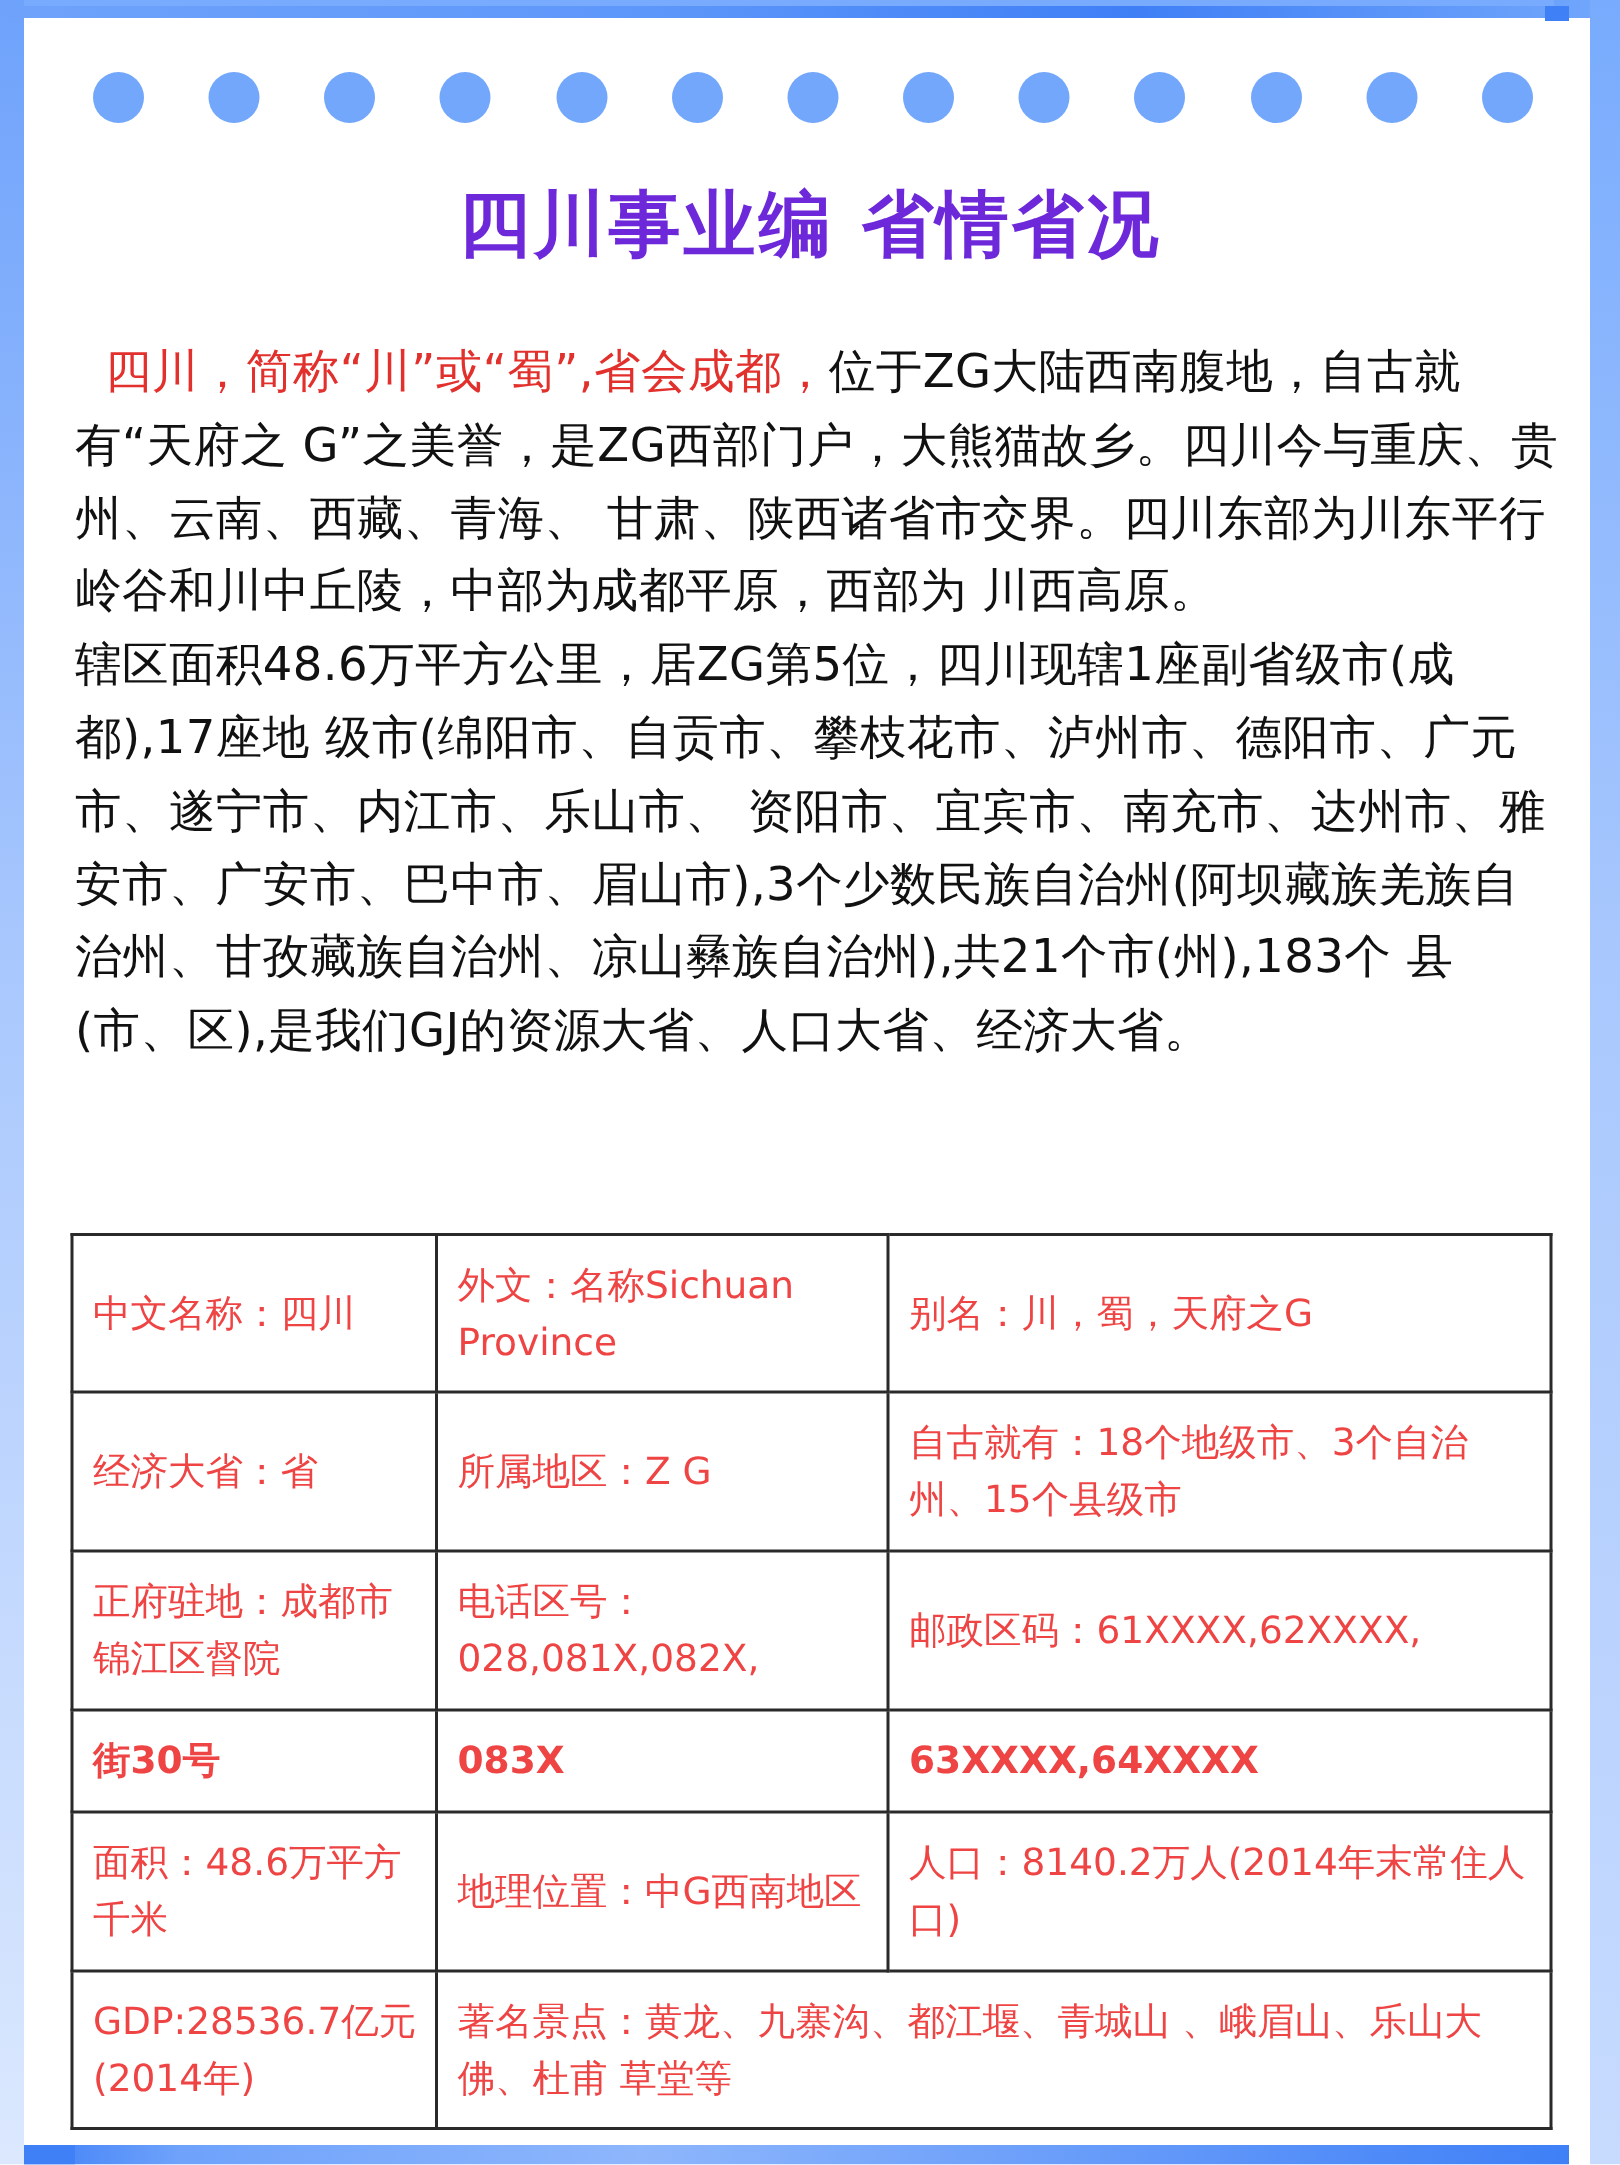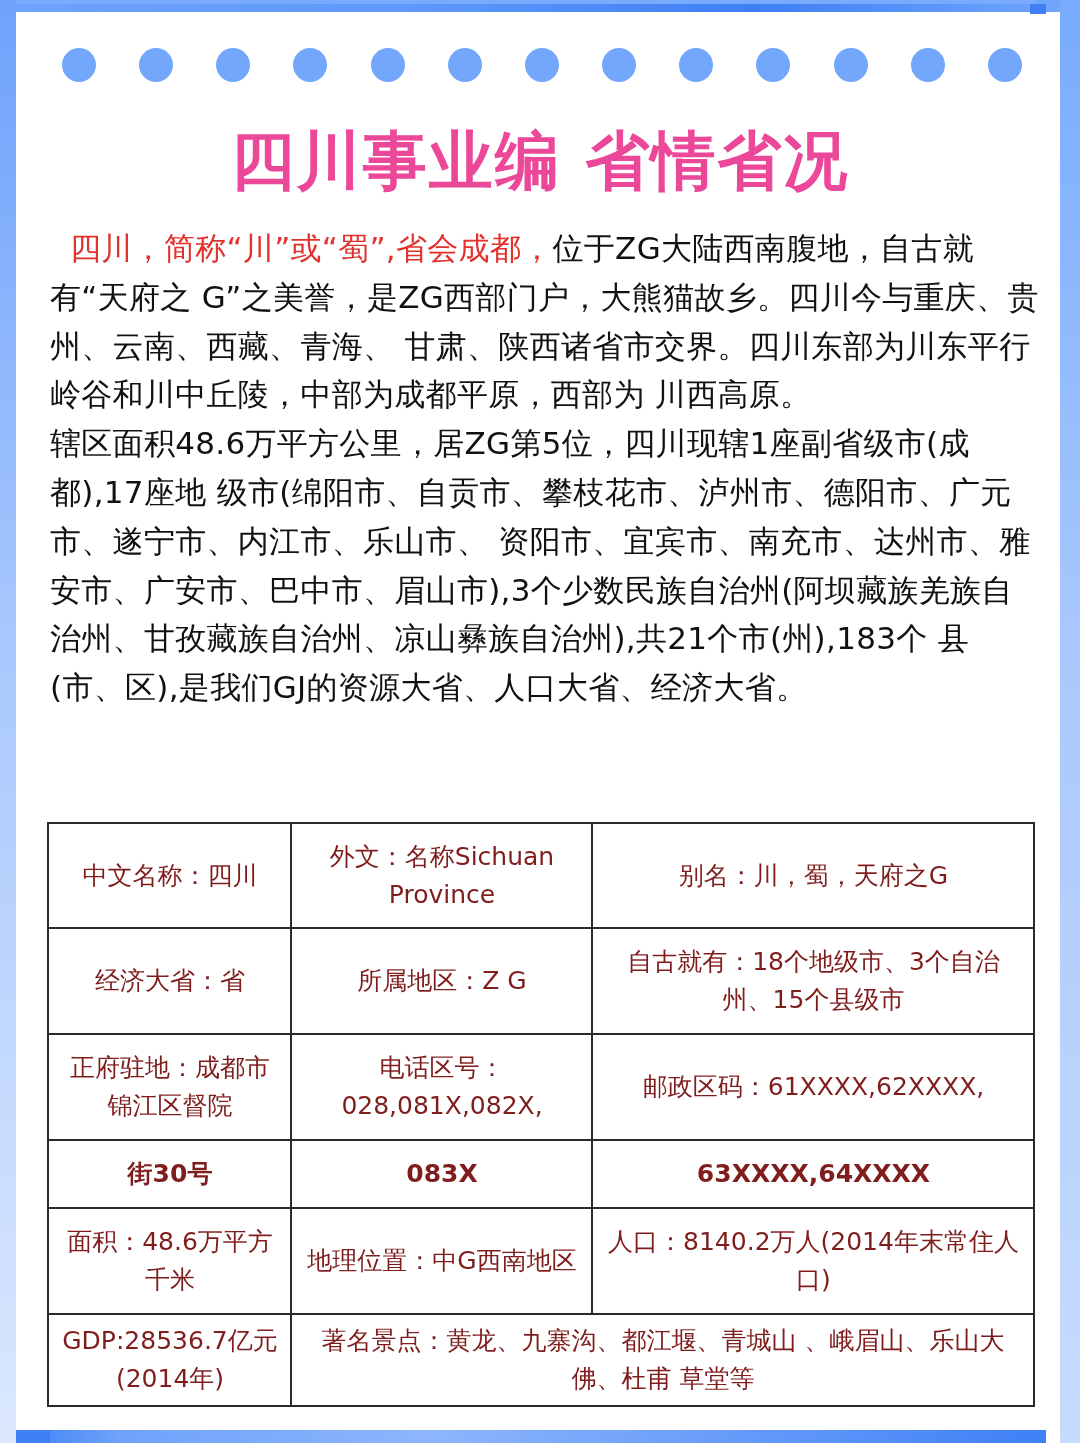--- a/index.html
+++ b/index.html
@@ -40,49 +40,48 @@
     position: absolute; left: 16px; top: 12px; width: 1044px; height: 1418px;
     background: #ffffff;
   }
   .dots {
     position: absolute; left: 62px; top: 48px; width: 960px; height: 36px;
     display: flex; justify-content: space-between;
   }
   .dot { width: 34px; height: 34px; border-radius: 50%; background: #72a7fc; }
   .title {
     position: absolute; left: 0; top: 118px; width: 1080px; text-align: center;
-    font-size: 64px; font-weight: bold; letter-spacing: 2px; color: #ec4899;
+    font-size: 48px; font-weight: bold; letter-spacing: 2px; color: #6d28d9;
     font-family: "DejaVu Sans", sans-serif;
   }
   .body-text {
     position: absolute; left: 50px; top: 224px; width: 990px;
     font-size: 31px; line-height: 48.8px; color: #111;
     font-family: "DejaVu Sans", sans-serif; letter-spacing: 0.3px;
   }
   .body-text p { margin: 0; }
   .red { color: #e2302c; margin-left: 20px; }
   table.info {
     position: absolute; left: 47px; top: 822px; width: 986px;
     border-collapse: collapse; table-layout: fixed;
-    font-size: 25px; line-height: 38px; color: #7f1d1d;
+    font-size: 25px; line-height: 38px; color: #ef4444;
     font-family: "DejaVu Sans", sans-serif;
-    text-align: center;
   }
   table.info td {
     border: 2px solid #2a2a2a; padding: 0 12px 0 13px; vertical-align: middle;
   }
   col.c1 { width: 243px; }
   col.c2 { width: 301px; }
   col.c3 { width: 442px; }
   tr.r1 td { height: 105px; }
   tr.r2 td { height: 106px; }
   tr.r3 td { height: 106px; }
   tr.r4 td { height: 68px; font-weight: bold; }
   tr.r5 td { height: 106px; }
-  tr.r6 td { height: 92px; margin-left: 48px; }
+  tr.r6 td { height: 105px; margin-left: 48px; }
 </style>
 </head>
 <body>
 
 <div class="frame-left"></div>
 <div class="frame-top"></div>
 <div class="frame-top-strip"></div>
 <div class="frame-right"></div>
 
 <div class="card"></div>

